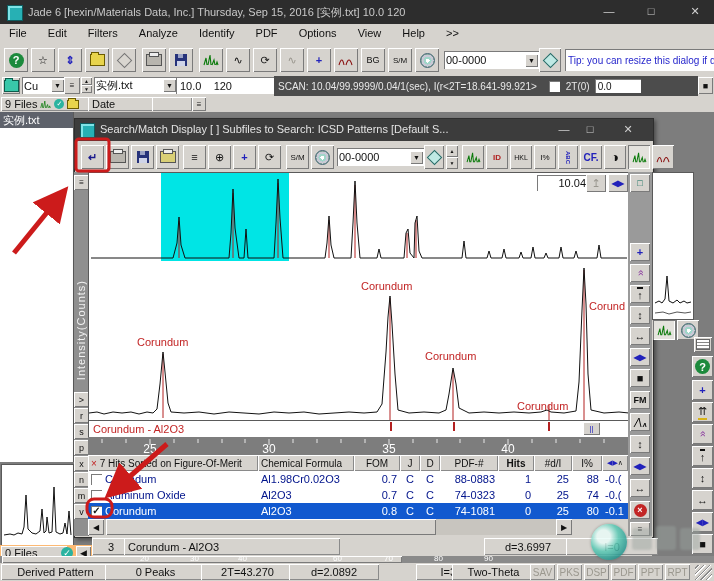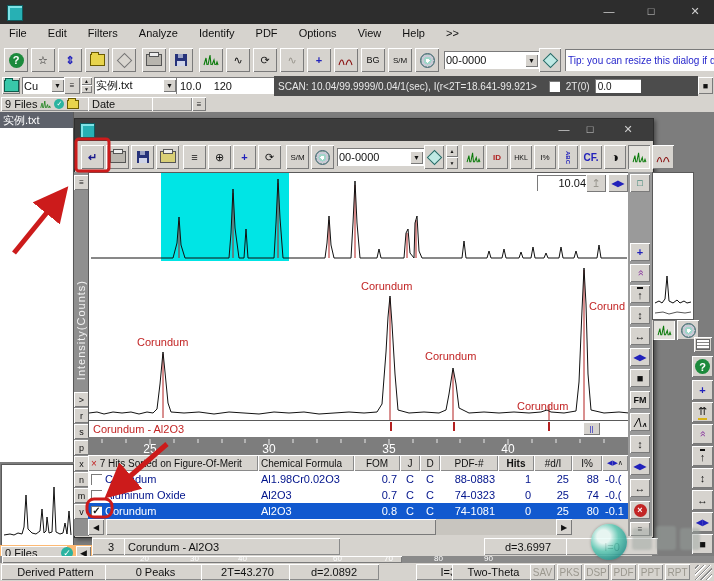--- a/index.html
+++ b/index.html
@@ -71,20 +71,21 @@
       <path d="M1 11 L3 4 L4 11 M5 11 L7 1 L8 11 M9 11 L11 6 L12 11 M13 11 L14 8 L15 11" stroke="#0a7a0a" fill="none" stroke-width="1.1"></path>
     </symbol>
     <symbol id="sym-curve" viewBox="0 0 16 12">
       <path d="M1 11 Q4 1 6 11 M8 11 Q11 1 14 11" stroke="#8a1010" fill="none" stroke-width="1.1"></path>
     </symbol>
   </defs>
 </svg>
 
 <div class="abs titlebar" style="left:0;top:0;width:714px;height:24px;">
   <div class="abs" style="left:7px;top:5px;width:14px;height:14px;background:#27b0b4;border:1px solid #0e5d60;box-shadow:inset 2px 2px 0 #7fe3e6;"></div>
+  <div class="abs" style="left:28px;top:5px;font-size:11px;white-space:nowrap;">Jade 6 [hexin/Materials Data, Inc.] Thursday, Sep 15, 2016 [实例.txt] 10.0    120</div>
   <div class="abs wbtn" style="left:596px;top:5px;">—</div>
   <div class="abs wbtn" style="left:638px;top:5px;">□</div>
   <div class="abs wbtn" style="left:682px;top:5px;">✕</div>
 </div>
 
 <div class="abs" style="left:0;top:24px;width:714px;height:21px;background:#d6d3ce;border-bottom:1px solid #b9b6b0;">
   <span class="menu-item">File</span>
   <span class="menu-item">Edit</span>
   <span class="menu-item">Filters</span>
   <span class="menu-item">Analyze</span>
@@ -235,20 +236,21 @@
   <span class="abs ic-check" style="left:61px;top:2px;">✓</span>
   <div class="abs tbtn" style="left:76px;top:1px;width:15px;height:14px;font-size:9px;">
       <span>◀</span>
     </div>
 </div>
 
 <div class="abs" style="left:74px;top:118px;width:578px;height:418px;background:#d6d3ce;border:1px solid #2e2e2e;box-shadow:2px 2px 4px rgba(0,0,0,.4);">
 
   <div class="dlg-titlebar" style="height:22px;position:relative;">
     <div class="abs" style="left:5px;top:4px;width:13px;height:13px;background:#27b0b4;border:1px solid #0e5d60;box-shadow:inset 2px 2px 0 #7fe3e6;"></div>
+    <div class="abs" style="left:25px;top:4px;font-size:11px;white-space:nowrap;overflow:hidden;width:455px;">Search/Match Display [ ] Subfiles to Search: ICSD Patterns [Default S...</div>
     <div class="abs wbtn" style="left:478px;top:4px;width:22px;">—</div>
     <div class="abs wbtn" style="left:504px;top:4px;width:22px;">□</div>
     <div class="abs wbtn" style="left:542px;top:4px;width:22px;">✕</div>
   </div>
 
   <div style="position:relative;height:32px;">
     <div class="abs tbtn" style="left:6px;top:4px;width:23px;height:24px;font-weight:bold;color:#1a1a8c;">
         <span>↵</span>
       </div>
     <div class="abs tbtn" style="left:31px;top:4px;width:23px;height:24px;">

